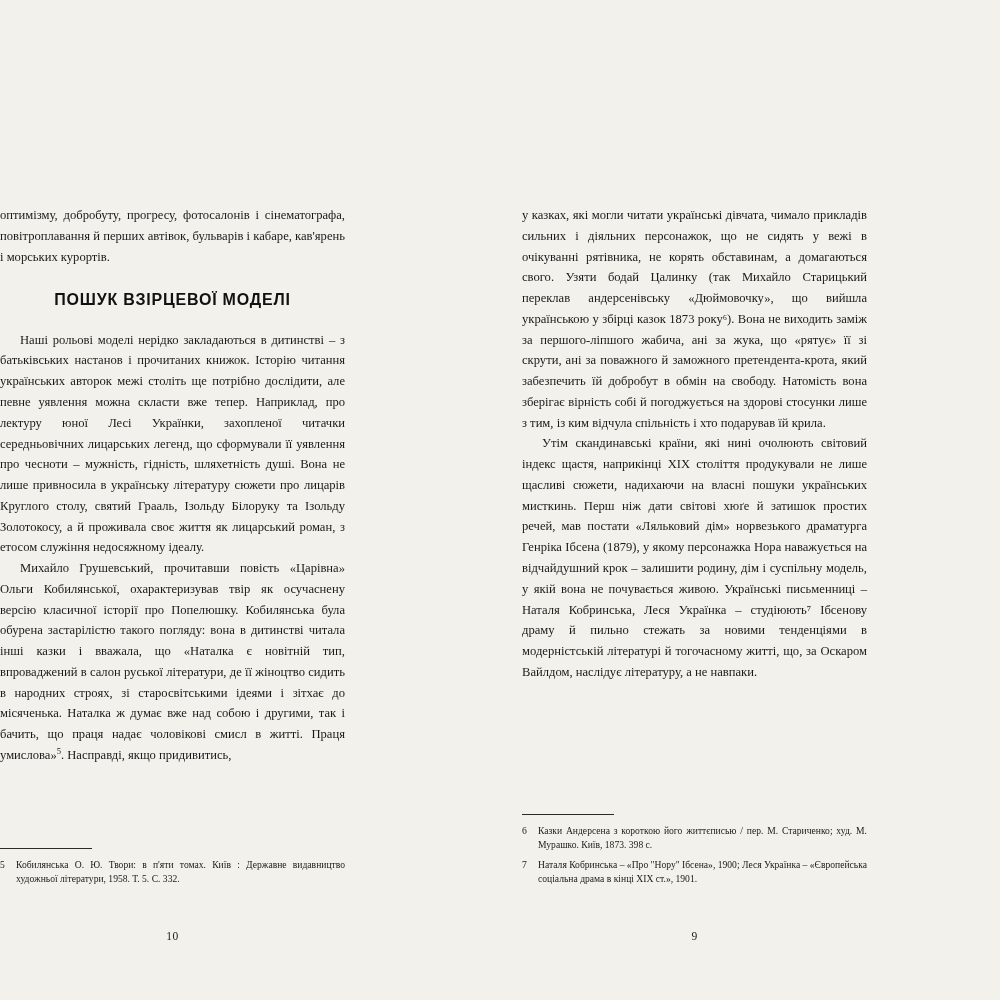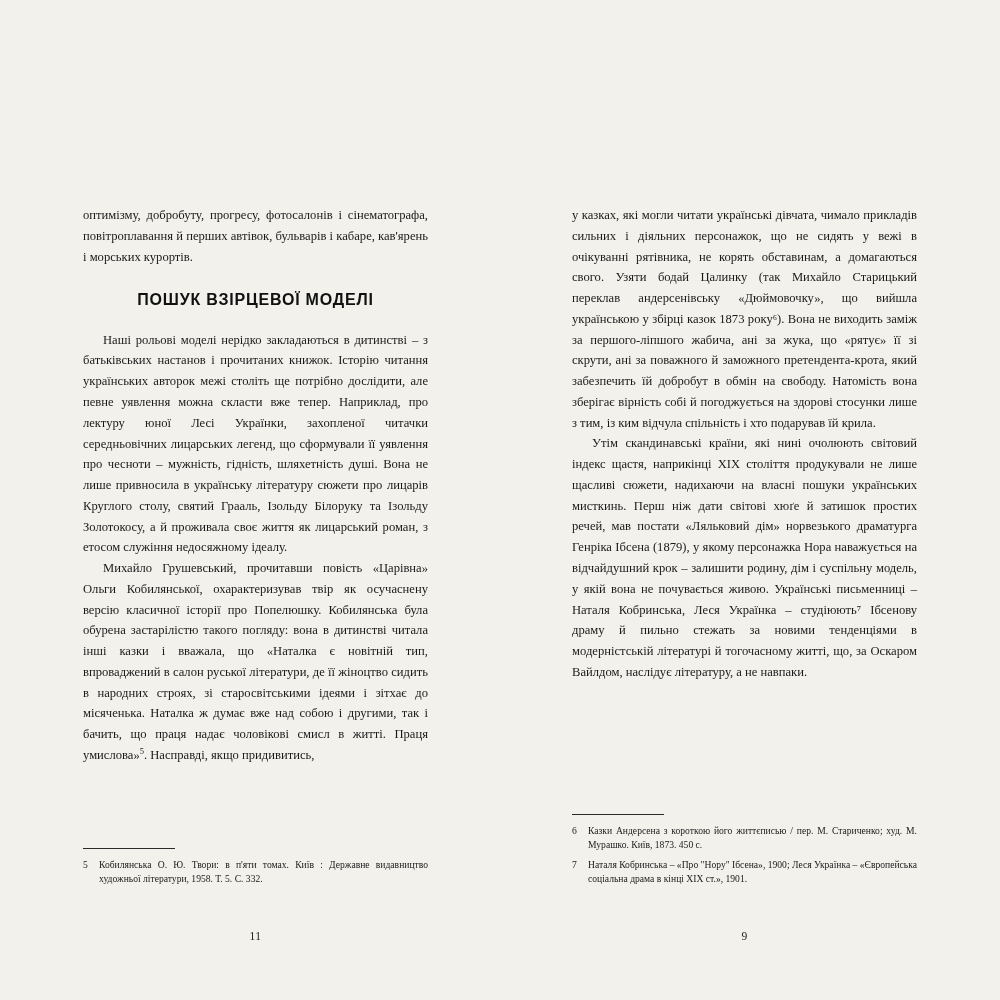--- a/index.html
+++ b/index.html
@@ -13,21 +13,21 @@
   body {
     font-family: "Liberation Serif", serif;
     color: #1a1a1a;
   }
   .spread {
     position: relative;
     width: 1000px;
     height: 1000px;
     background: #f2f1ec;
     display: flex;
-    justify-content: center;
+    gap: 33px;
   }
   .page {
     position: relative;
     width: 345px;
     padding-top: 205px;
     box-sizing: border-box;
   }
   .page-left { margin-right: 60px; }
   .page-right { margin-left: 84px; }
 
@@ -108,34 +108,34 @@
     </div>
 
     <div class="footnotes">
       <div class="fn-rule"></div>
       <div class="fn">
         <div class="fn-num">5</div>
         <div class="fn-body">Кобилянська О. Ю. Твори: в п'яти томах. Київ : Державне видавництво художньої літератури, 1958. Т. 5. С. 332.</div>
       </div>
     </div>
 
-    <div class="folio">11</div>
+    <div class="folio">10</div>
   </div>
 
   <div class="page page-right">
     <div class="body-text">
       <p class="noindent">у казках, які могли читати українські дівчата, чимало прикладів сильних і діяльних персонажок, що не сидять у вежі в очікуванні рятівника, не корять обставинам, а домагаються свого. Узяти бодай Цалинку (так Михайло Старицький переклав андерсенівську «Дюймовочку», що вийшла українською у збірці казок 1873 року⁶). Вона не виходить заміж за першого-ліпшого жабича, ані за жука, що «рятує» її зі скрути, ані за поважного й заможного претендента-крота, який забезпечить їй добробут в обмін на свободу. Натомість вона зберігає вірність собі й погоджується на здорові стосунки лише з тим, із ким відчула спільність і хто подарував їй крила.</p>
       <p>Утім скандинавські країни, які нині очолюють світовий індекс щастя, наприкінці XIX століття продукували не лише щасливі сюжети, надихаючи на власні пошуки українських мисткинь. Перш ніж дати світові хюґе й затишок простих речей, мав постати «Ляльковий дім» норвезького драматурга Генріка Ібсена (1879), у якому персонажка Нора наважується на відчайдушний крок – залишити родину, дім і суспільну модель, у якій вона не почувається живою. Українські письменниці – Наталя Кобринська, Леся Українка – студіюють⁷ Ібсенову драму й пильно стежать за новими тенденціями в модерністській літературі й тогочасному житті, що, за Оскаром Вайлдом, наслідує літературу, а не навпаки.</p>
     </div>
 
     <div class="footnotes">
       <div class="fn-rule"></div>
       <div class="fn">
         <div class="fn-num">6</div>
-        <div class="fn-body">Казки Андерсена з короткою його життєписью / пер. М. Стариченко; худ. М. Мурашко. Київ, 1873. 450 с.</div>
+        <div class="fn-body">Казки Андерсена з короткою його життєписью / пер. М. Стариченко; худ. М. Мурашко. Київ, 1873. 398 с.</div>
       </div>
       <div class="fn">
         <div class="fn-num">7</div>
         <div class="fn-body">Наталя Кобринська – «Про "Нору" Ібсена», 1900; Леся Українка – «Європейська соціальна драма в кінці XIX ст.», 1901.</div>
       </div>
     </div>
 
     <div class="folio">9</div>
   </div>
 

